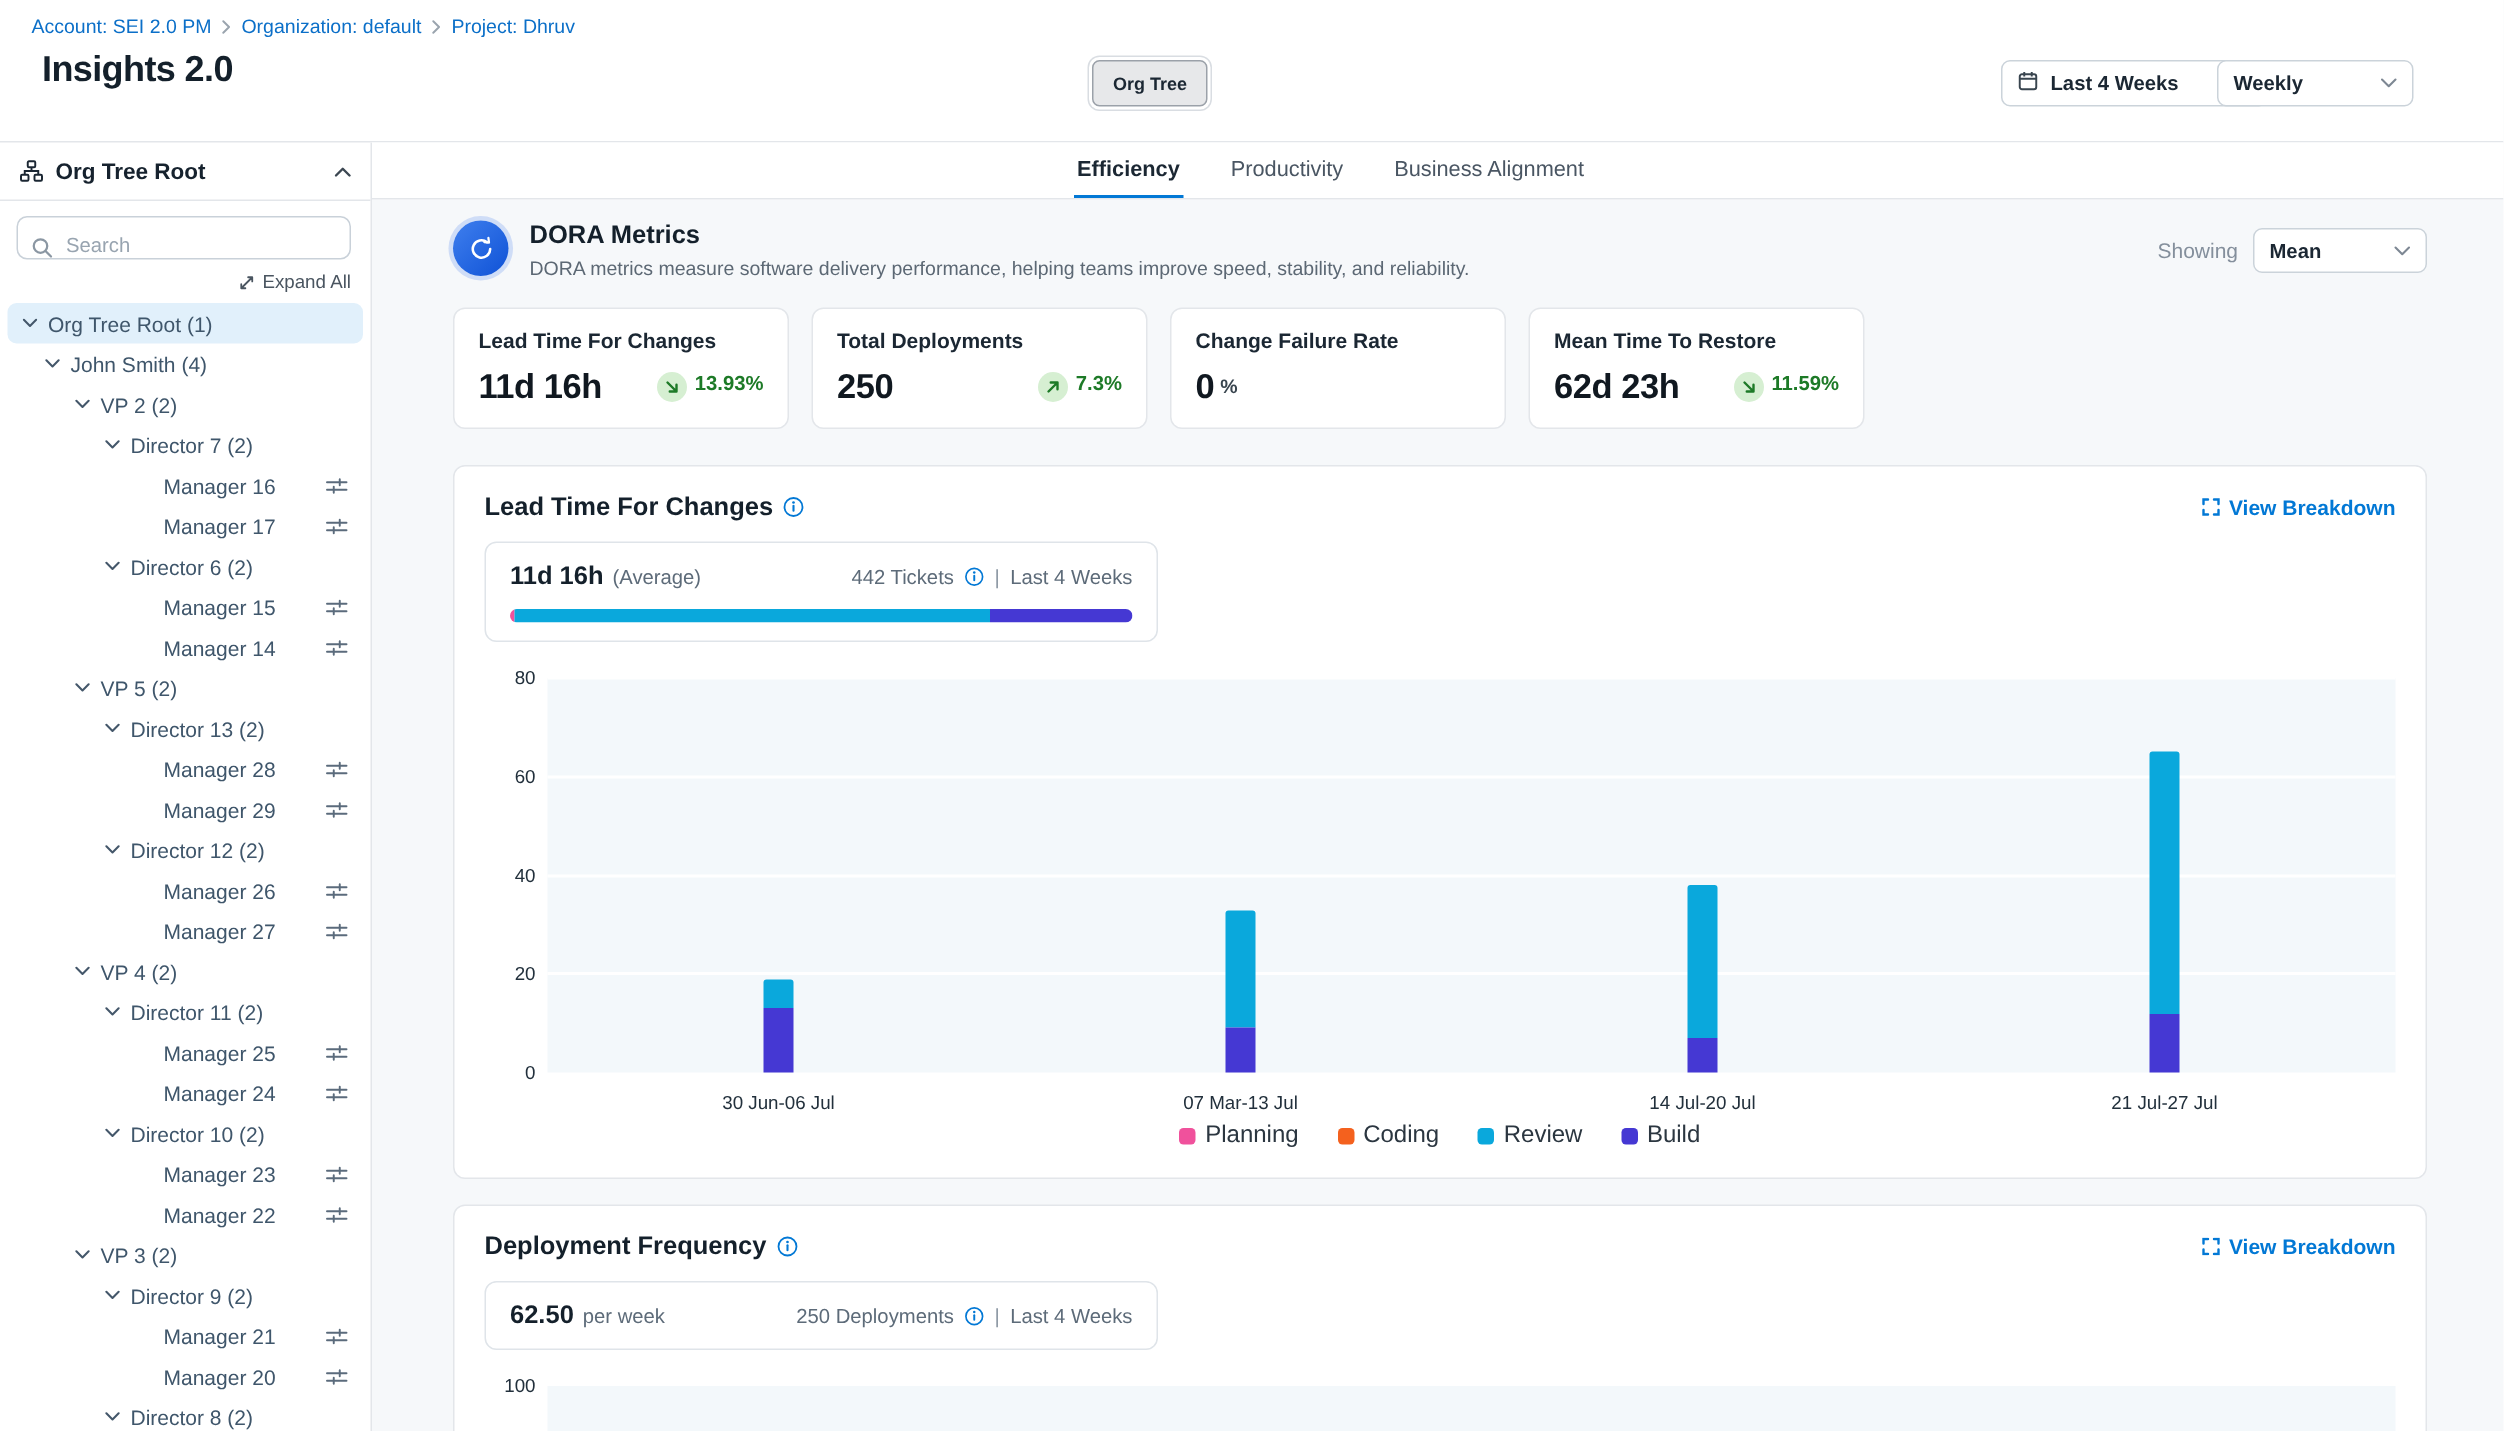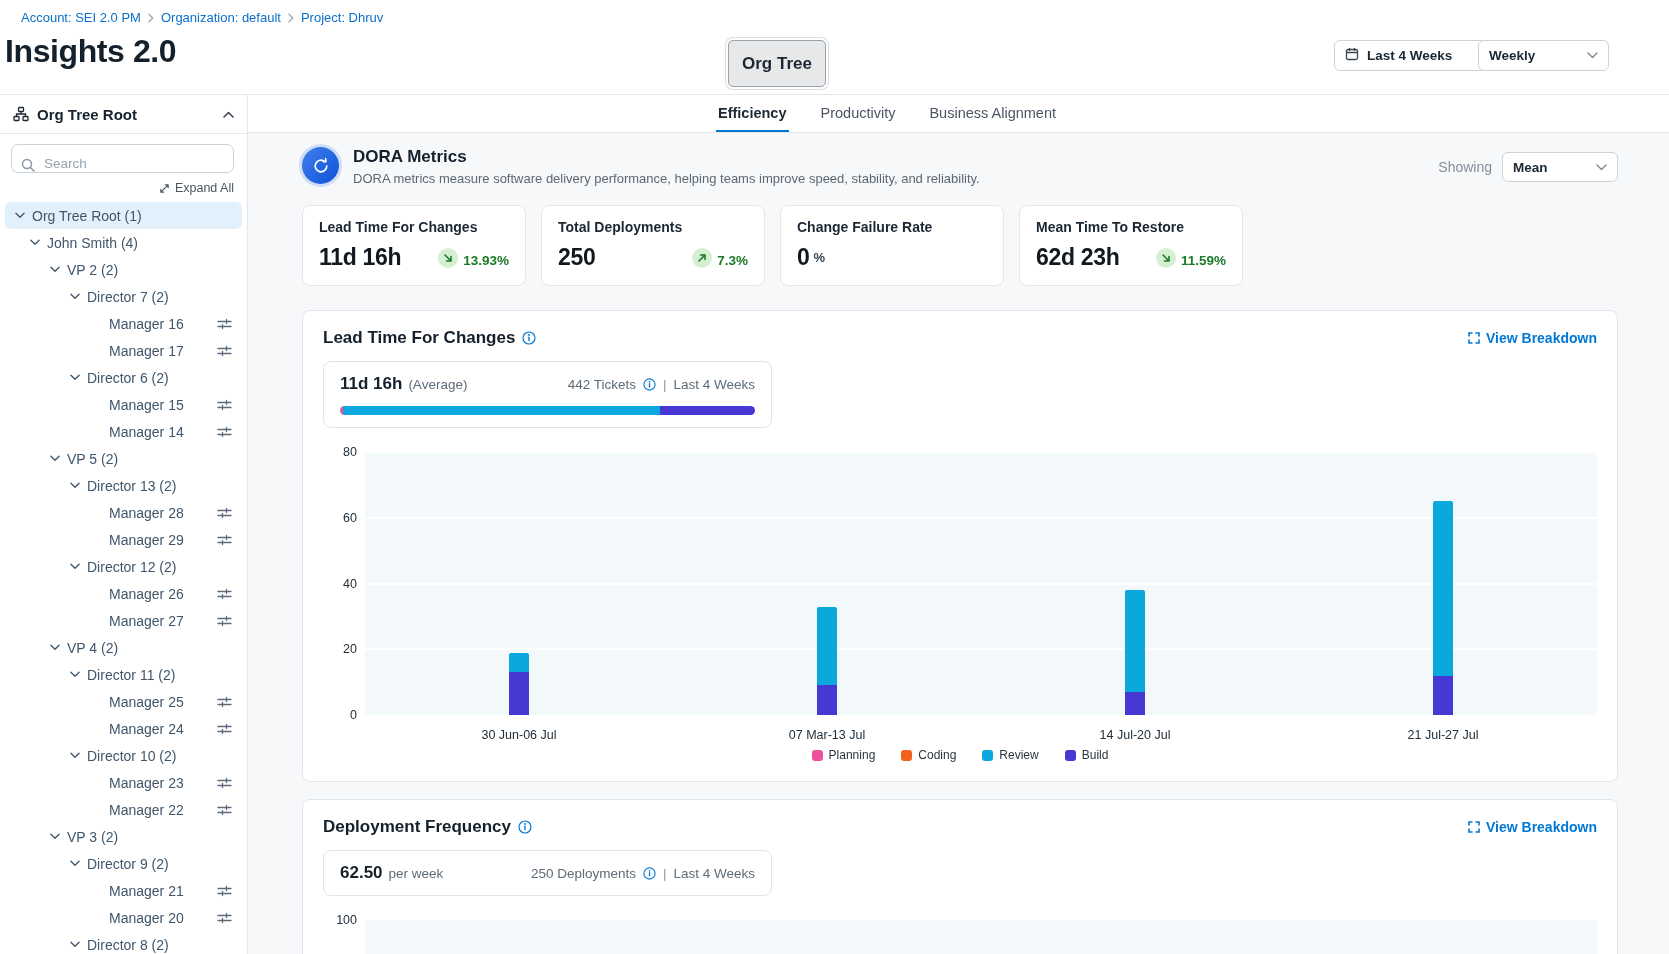--- a/index.html
+++ b/index.html
@@ -8,25 +8,25 @@
     width:1669px; height:954px; overflow:hidden; background:#fff;
     font-family:"Liberation Sans", sans-serif; color:#1B2733;
   }
   .app { width:1669px; height:954px; position:relative; }
 
   
   .page-header { position:relative; height:95px; border-bottom:1px solid #E3E6EA; background:#fff; }
   .breadcrumb { position:absolute; left:21px; top:10px; display:flex; align-items:center; gap:7px; font-size:13px; }
   .crumb { color:#0B6FC8; cursor:pointer; }
   .crumb-sep { display:flex; align-items:center; }
-  .page-title { position:absolute; left:5px; top:33px; margin:0; font-size:32px; font-weight:800; letter-spacing:-0.4px; color:#14202B; }
+  .page-title { position:absolute; left:28px; top:33px; margin:0; font-size:24px; font-weight:800; letter-spacing:-0.4px; color:#14202B; }
   .org-tree-btn {
-    position:absolute; left:728px; top:40px; height:47px; padding:0 13px;
+    position:absolute; left:728px; top:40px; height:31px; padding:0 13px;
     background:#E7E8EA; border:1px solid #9BA1A9; border-radius:5px;
-    font-family:inherit; font-size:17px; font-weight:600; color:#1B2733;
+    font-family:inherit; font-size:12px; font-weight:600; color:#1B2733;
     box-shadow:0 0 0 2px #fff, 0 0 0 3px #D9DDE2; cursor:pointer;
   }
   .select { position:absolute; top:40px; height:31px; background:#fff; border:1px solid #CBD3DA; border-radius:6px;
     display:flex; align-items:center; gap:8px; padding:0 10px; font-size:13.5px; font-weight:600; color:#1B2733; cursor:pointer; }
   .select .chev { margin-left:auto; display:flex; color:#7D8793; }
   .sel-date { left:1334px; width:178px; }
   .sel-week { left:1478px; width:131px;gap:12px; }
 
   
   .layout { display:flex; height:859px; }
@@ -71,21 +71,21 @@
   .showing-label { font-size:14px; color:#848F9C; }
   .showing-select { position:static; width:116px; height:30px; }
 
   
   .metric-cards { display:flex; gap:15px; margin-bottom:24px; }
   .mcard { width:224px; height:81px; background:#fff; border:1px solid #E3E6EA; border-radius:8px; padding:13px 16px; }
   .mlabel { font-size:14px; font-weight:700; color:#1B2733; }
   .mrow { margin-top:9px; display:flex; align-items:center; }
   .mvalue { font-size:23px; font-weight:800; color:#101820; letter-spacing:-0.3px; }
   .munit { font-size:13px; font-weight:700; color:#39454F; margin-left:4px; align-self:center; }
-  .badge { margin-left:auto; display:flex; align-items:flex-end; gap:5px; }
+  .badge { margin-left:auto; display:flex; align-items:flex-start; gap:5px; }
   .badge-circle { width:20px; height:20px; border-radius:50%; background:#D6EFD2; display:flex; align-items:center; justify-content:center; }
   .badge-text { font-size:13.5px; font-weight:700; color:#1D7A27; }
 
   
   .panel { background:#fff; border:1px solid #E3E6EA; border-radius:8px; padding:17px 20px; margin-bottom:17px; }
   .panel-head { display:flex; align-items:center; }
   .panel-title-wrap { display:flex; align-items:center; gap:7px; }
   .panel-title { font-size:17px; font-weight:800; color:#14202B; }
   .info-icon { display:flex; cursor:pointer; }
   .view-breakdown { margin-left:auto; display:flex; align-items:center; gap:6px; color:#0278D5; font-size:14px; font-weight:700; cursor:pointer; }
@@ -106,21 +106,21 @@
   .yticks { position:absolute; left:-42px; top:0; width:34px; height:263px; }
   .ytick { position:absolute; right:0; transform:translateY(-50%); font-size:12.5px; color:#22303C; }
   .bar { position:absolute; bottom:0; width:20px; height:100%; display:flex; flex-direction:column; justify-content:flex-end; }
   .seg { width:100%; }
   .bar .seg:first-child { border-radius:2px 2px 0 0; }
   .xlabels { position:relative; height:30px; }
   .xlabel { position:absolute; top:13px; transform:translateX(-50%); font-size:12.5px; color:#22303C; white-space:nowrap; }
   .legend { display:flex; justify-content:center; gap:26px; margin-top:3px; padding-bottom:2px; }
   .legend-item { display:flex; align-items:center; gap:6px; cursor:pointer; }
   .legend-swatch { width:11px; height:11px; border-radius:3px; }
-  .legend-label { font-size:12px; color:#2B3640; }
+  .legend-label { font-size:16px; color:#2B3640; }
 
   
   .panel-deploy { margin-bottom:0; }
   .plot2 { height:160px; background:#F3F8FB; position:relative; }
 </style>
 </head>
 <body>
 
 <div class="app">
 

